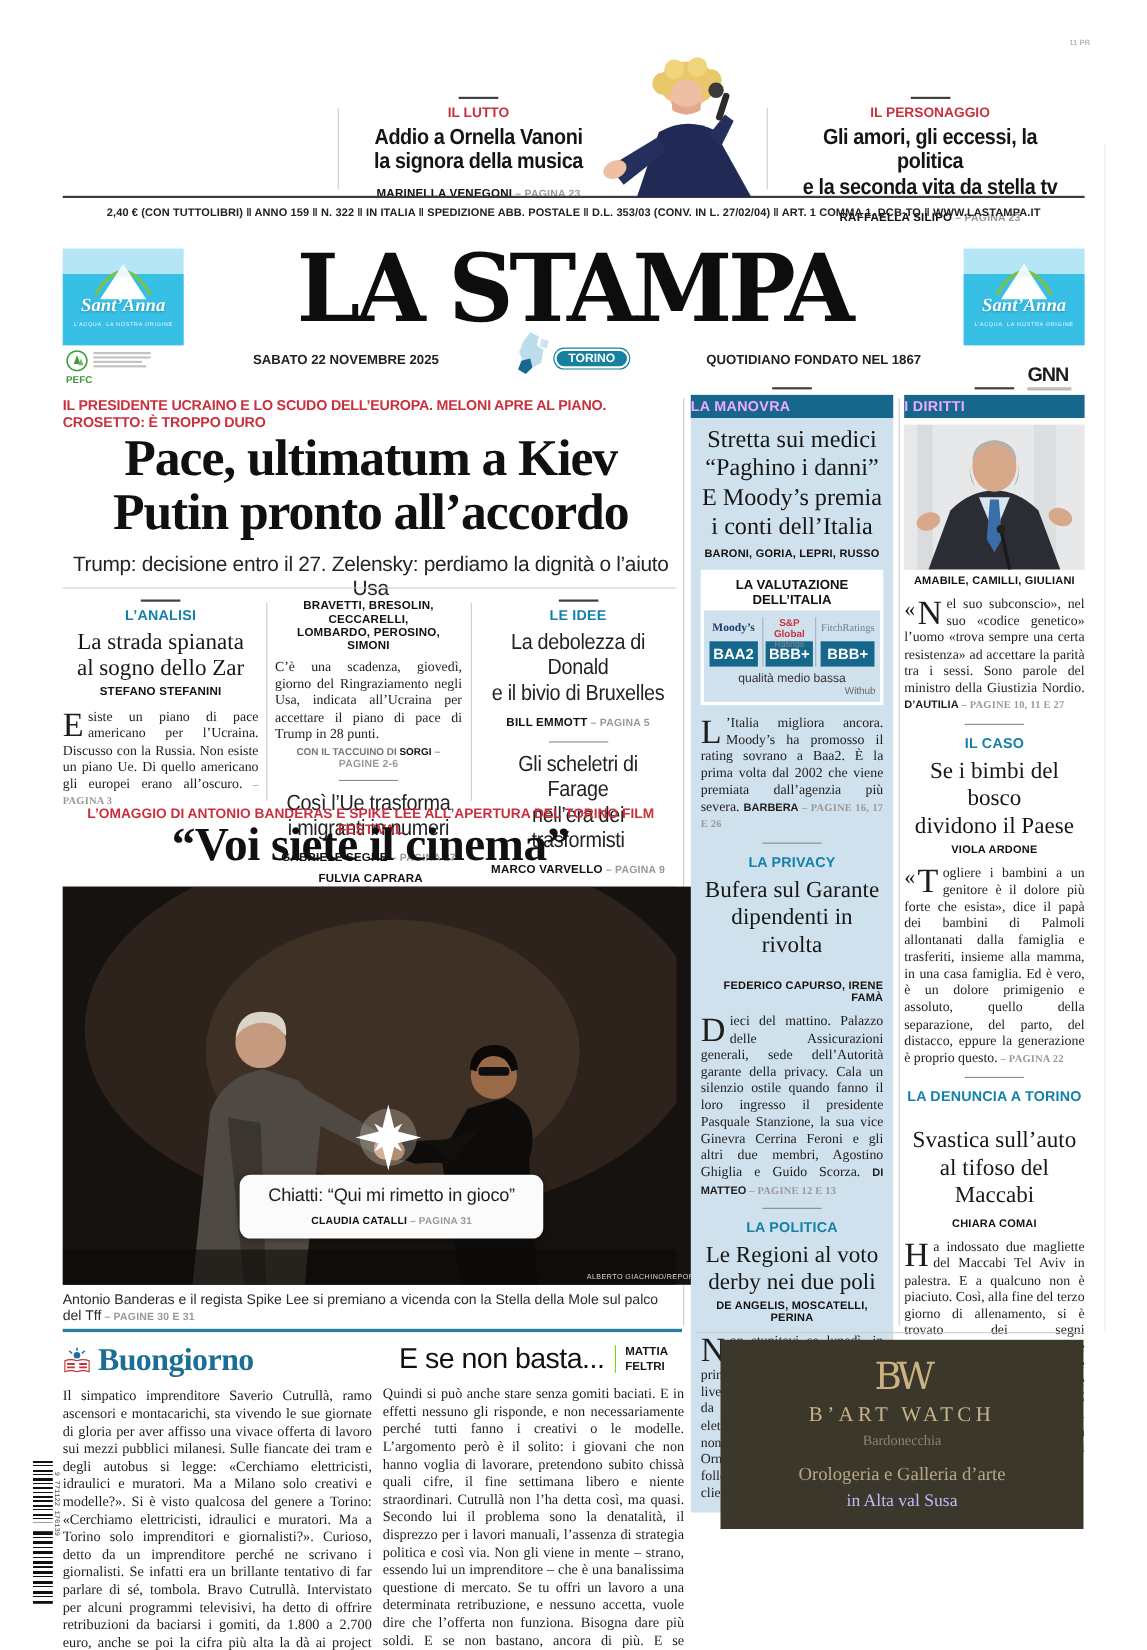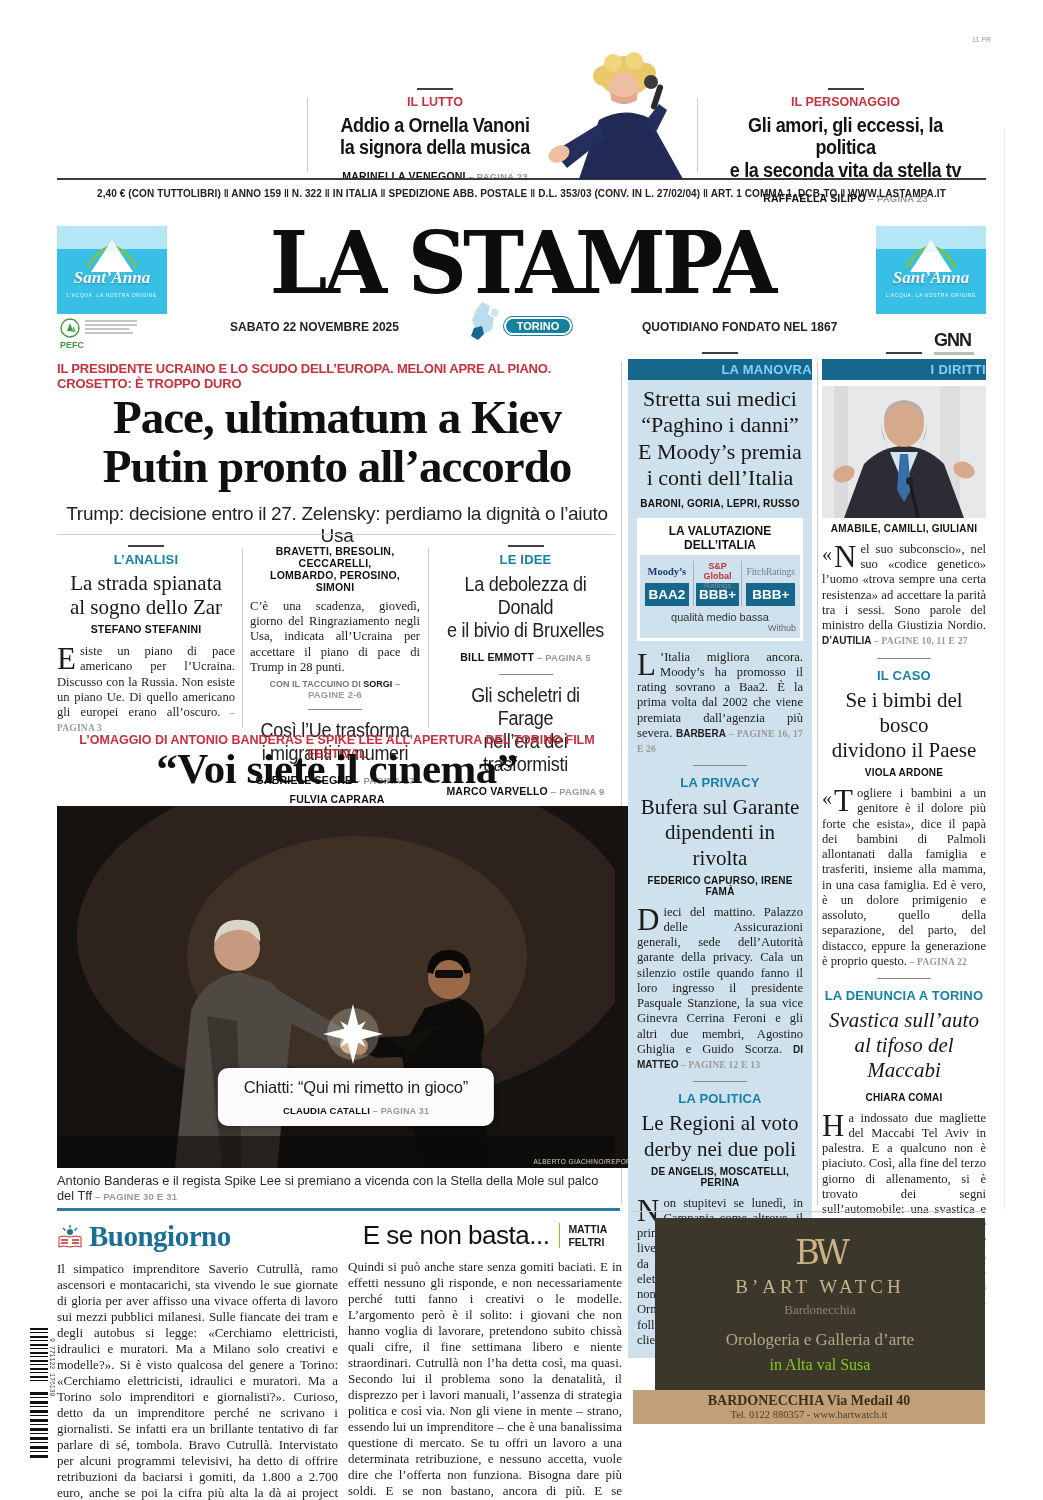--- a/index.html
+++ b/index.html
@@ -5,21 +5,21 @@
   html,body{margin:0;padding:0;background:#f2f2f2;}
   .page{position:relative;width:1043px;height:1500px;background:#ffffff;margin:0 auto;overflow:hidden;
         font-family:"Liberation Sans",sans-serif;color:#1a1a1a;}
   .abs{position:absolute;}
   .serif{font-family:"Liberation Serif",serif;}
   .dserif{font-family:"DejaVu Serif",serif;}
   .pre{white-space:pre-line;}
   .ctr{text-align:center;}
   .kicker{color:#c9303d;font-weight:bold;}
   .sechead{color:#1581a8;font-weight:bold;font-size:13px;text-align:center;letter-spacing:.2px;}
-  .bar{background:#17678d;color:#7dd3fc;font-weight:bold;font-size:13px;text-align:right;padding:3px 0;letter-spacing:.3px;}
+  .bar{background:#17678d;color:#f0abfc;font-weight:bold;font-size:13px;text-align:left;padding:3px 0;letter-spacing:.3px;}
   .byline{font-weight:bold;font-size:10.5px;text-align:center;letter-spacing:.2px;color:#111;}
   .pageref{color:#999;font-weight:bold;font-size:9.5px;letter-spacing:.2px;}
   .body{font-family:"Liberation Serif",serif;font-size:12.6px;line-height:1.21;text-align:justify;color:#1d1d1d;}
   .drop{float:left;font-family:"Liberation Serif",serif;font-size:31px;line-height:25px;padding:2px 4px 0 0;font-weight:400;}
   .endauth{font-family:"Liberation Sans",sans-serif;font-weight:bold;font-size:10px;}
   .hr-mini{width:54px;height:1px;background:#8a8a8a;margin:9px auto;}
   .toprule{width:36px;height:2px;background:#3f3f3f;margin:0 auto 5px;}
   .vrule{width:1px;background:#cccccc;}
   .condX{transform:scaleX(0.9);transform-origin:50% 0;}
   .teaser-h{font-weight:bold;font-size:20px;line-height:1.12;letter-spacing:-0.4px;color:#141414;text-align:center;}
@@ -251,21 +251,21 @@
           <div class="ctr" style="font-size:11px;color:#333;margin-top:5px;">qualità medio bassa</div>
           <div style="text-align:right;font-size:9px;color:#666;padding-right:4px;">Withub</div>
         </div>
 
         <div class="body" style="margin-top:9px;"><span class="drop">L</span><span>’Italia migliora ancora. Moody’s ha promosso il rating sovrano a Baa2. È la prima volta dal 2002 che viene premiata dall’agenzia più severa.</span> <span class="endauth">BARBERA</span><span class="pageref"> – PAGINE 16, 17 E 26</span></div>
 
         <div class="hr-mini"></div>
         <div class="sechead">LA PRIVACY</div>
         <div class="col-serif-h pre" style="margin-top:5px;">Bufera sul Garante
 dipendenti in rivolta</div>
-        <div class="byline" style="margin-top:4px;font-size:10px;">FEDERICO CAPURSO, IRENE FAMÀ</div>
+        <div class="byline" style="margin-top:20px;font-size:10px;text-align:right;">FEDERICO CAPURSO, IRENE FAMÀ</div>
         <div class="body" style="margin-top:8px;"><span class="drop">D</span><span>ieci del mattino. Palazzo delle Assicurazioni generali, sede dell’Autorità garante della privacy. Cala un silenzio ostile quando fanno il loro ingresso il presidente Pasquale Stanzione, la sua vice Ginevra Cerrina Feroni e gli altri due membri, Agostino Ghiglia e Guido Scorza.</span> <span class="endauth">DI MATTEO</span><span class="pageref"> – PAGINE 12 E 13</span></div>
 
         <div class="hr-mini"></div>
         <div class="sechead">LA POLITICA</div>
         <div class="col-serif-h pre" style="margin-top:5px;">Le Regioni al voto
 derby nei due poli</div>
         <div class="byline" style="margin-top:4px;font-size:10px;">DE ANGELIS, MOSCATELLI, PERINA</div>
         <div class="body" style="margin-top:8px;"><span class="drop">N</span><span>on stupitevi se lunedì, in Campania come altrove, il primo partito sarà l’astensione a livelli record. Il trend è questo da anni. E di campagna elettorale degna di questo nome non c’è stata neanche l’ombra. Ormai si mobilitano solo tifosi e follower, reti organizzate e clientele.</span><span class="pageref"> – PAGINE 18 E 19</span></div>
       </div>
     </div>
@@ -299,21 +299,21 @@
 
     <div class="hr-mini"></div>
     <div class="sechead">IL CASO</div>
     <div class="col-serif-h pre" style="margin-top:5px;">Se i bimbi del bosco
 dividono il Paese</div>
     <div class="byline" style="margin-top:4px;font-size:10px;">VIOLA ARDONE</div>
     <div class="body" style="margin-top:8px;"><span class="serif" style="float:left;font-size:20px;line-height:25px;">«</span><span class="drop" style="padding-left:2px;">T</span><span>ogliere i bambini a un genitore è il dolore più forte che esista», dice il papà dei bambini di Palmoli allontanati dalla famiglia e trasferiti, insieme alla mamma, in una casa famiglia. Ed è vero, è un dolore primigenio e assoluto, quello della separazione, del parto, del distacco, eppure la generazione è proprio questo.</span><span class="pageref"> – PAGINA 22</span></div>
 
     <div class="hr-mini"></div>
     <div class="sechead">LA DENUNCIA A TORINO</div>
-    <div class="col-serif-h pre" style="margin-top:5px;font-style:italic;">Svastica sull’auto
+    <div class="col-serif-h pre" style="margin-top:20px;">Svastica sull’auto
 al tifoso del Maccabi</div>
     <div class="byline" style="margin-top:8px;font-size:10px;">CHIARA COMAI</div>
     <div class="body" style="margin-top:8px;"><span class="drop">H</span><span>a indossato due magliette del Maccabi Tel Aviv in palestra. E a qualcuno non è piaciuto. Così, alla fine del terzo giorno di allenamento, si è trovato dei segni sull’automobile: una svastica e una stella di David. Disegnate con il dito, sulla polvere depositata sul finestrino. È successo nel Torinese. A raccontarlo è lui stesso, un ragazzo di poco più di vent’anni.</span><span class="pageref"> – PAGINA 21</span></div>
   </div>
 
   <div class="abs" style="left:57px;top:1208px;width:563px;height:3px;background:#2a7ca3;"></div>
   <div class="abs" style="left:633px;top:1211px;width:352px;height:1px;background:#cccccc;"></div>
 
   <div class="abs" style="left:57px;top:1220px;width:281px;">
     <div style="display:flex;align-items:center;gap:6px;">
@@ -343,25 +343,21 @@
     </div>
     <div class="body" style="margin-top:8px;font-size:13px;line-height:1.23;">Quindi si può anche stare senza gomiti baciati. E in effetti nessuno gli risponde, e non necessariamente perché tutti fanno i creativi o le modelle. L’argomento però è il solito: i giovani che non hanno voglia di lavorare, pretendono subito chissà quali cifre, il fine settimana libero e niente straordinari. Cutrullà non l’ha detta così, ma quasi. Secondo lui il problema sono la denatalità, il disprezzo per i lavori manuali, l’assenza di strategia politica e così via. Non gli viene in mente – strano, essendo lui un imprenditore – che è una banalissima questione di mercato. Se tu offri un lavoro a una determinata retribuzione, e nessuno accetta, vuole dire che l’offerta non funziona. Bisogna dare più soldi. E se non bastano, ancora di più. E se continuano a non bastare, fallo tu l’idraulico.</div>
   </div>
 
   <div class="abs" style="left:633px;top:1218px;width:352px;">
     <div style="background:#3b382b;text-align:center;padding:14px 0 16px;margin-left:22px;">
       <div class="dserif" style="font-size:34px;color:#cbb183;letter-spacing:-5px;">BW</div>
       <div class="serif" style="font-size:19px;color:#c7b28b;letter-spacing:4px;margin-top:4px;">B’ART WATCH</div>
       <div class="serif" style="font-size:13px;color:#8a8472;margin-top:4px;">Bardonecchia</div>
       <div class="serif" style="font-size:17px;color:#b6a687;margin-top:12px;">Orologeria e Galleria d’arte</div>
-      <div class="serif" style="font-size:16px;color:#84cc16;margin-top:6px;">in Alta val Susa</div>
-    </div>
-    <div style="background:#c29f77;text-align:center;padding:3px 0 4px;">
-      <div class="serif" style="font-size:14px;font-weight:bold;color:#3a2f1d;">BARDONECCHIA Via Medail 40</div>
-      <div class="serif" style="font-size:10.5px;color:#4a3e2a;">Tel. 0122 880357 - www.bartwatch.it</div>
+      <div class="serif" style="font-size:16px;color:#c4b5fd;margin-top:6px;">in Alta val Susa</div>
     </div>
   </div>
 
   <div class="abs" style="left:30px;top:1328px;width:26px;height:150px;">
     <div style="width:18px;height:56px;background:repeating-linear-gradient(to bottom,#111 0 2px,#fff 2px 4px,#111 4px 5px,#fff 5px 8px);"></div>
     <div style="width:18px;height:66px;margin-top:8px;background:repeating-linear-gradient(to bottom,#111 0 3px,#fff 3px 5px,#111 5px 6px,#fff 6px 9px);"></div>
     <div class="abs" style="left:18px;top:10px;font-family:'Liberation Mono',monospace;font-size:6.5px;color:#444;writing-mode:vertical-rl;">9 771122 176139</div>
   </div>
 
 </div>

